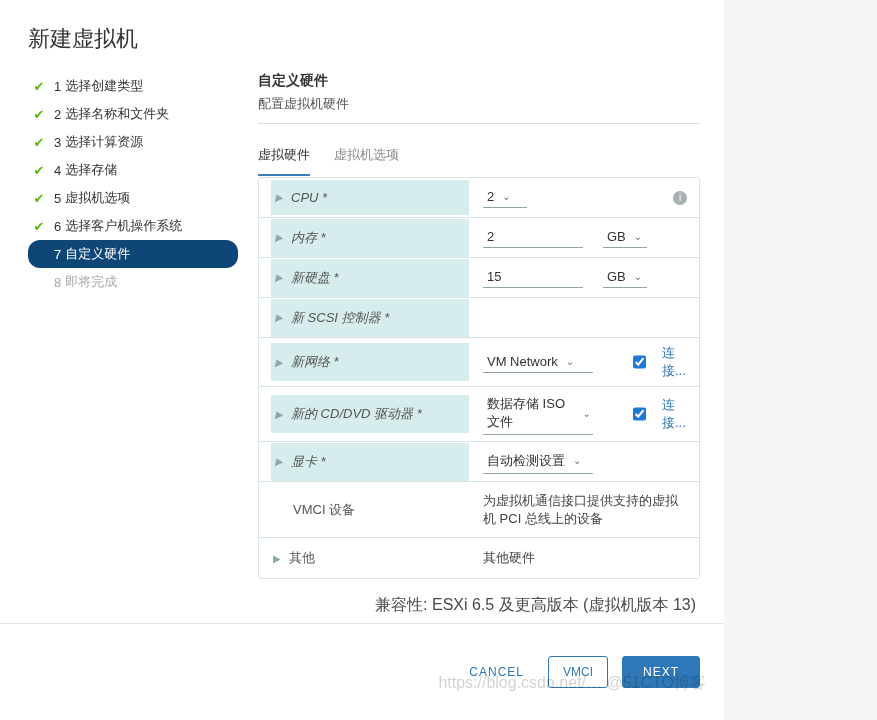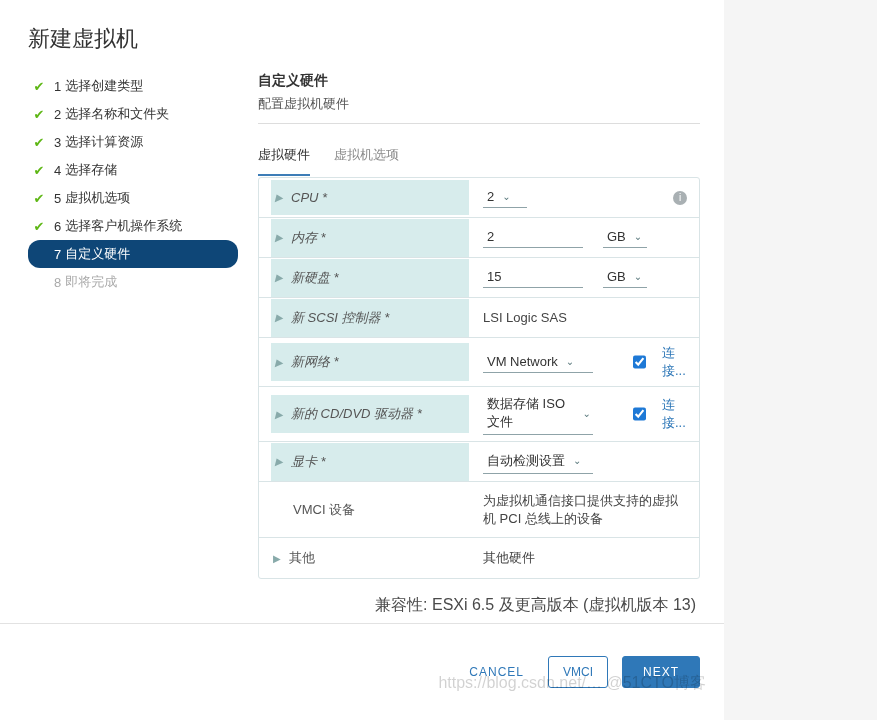--- a/index.html
+++ b/index.html
@@ -354,23 +354,20 @@
               <span class="caret">⌄</span>
             </div>
           </div>
         </div>
 
         <div class="hw-row tinted">
           <div class="hw-cell-label bgbox">
             <span class="expander">▶</span>
             <span>新 SCSI 控制器 *</span>
           </div>
-          <div class="hw-cell-value">
-            <span>LSI Logic SAS</span>
-          </div>
         </div>
 
         <div class="hw-row tinted">
           <div class="hw-cell-label bgbox">
             <span class="expander">▶</span>
             <span>新网络 *</span>
           </div>
           <div class="hw-cell-value">
             <div class="faux-select wide">
               <span>VM Network</span>

